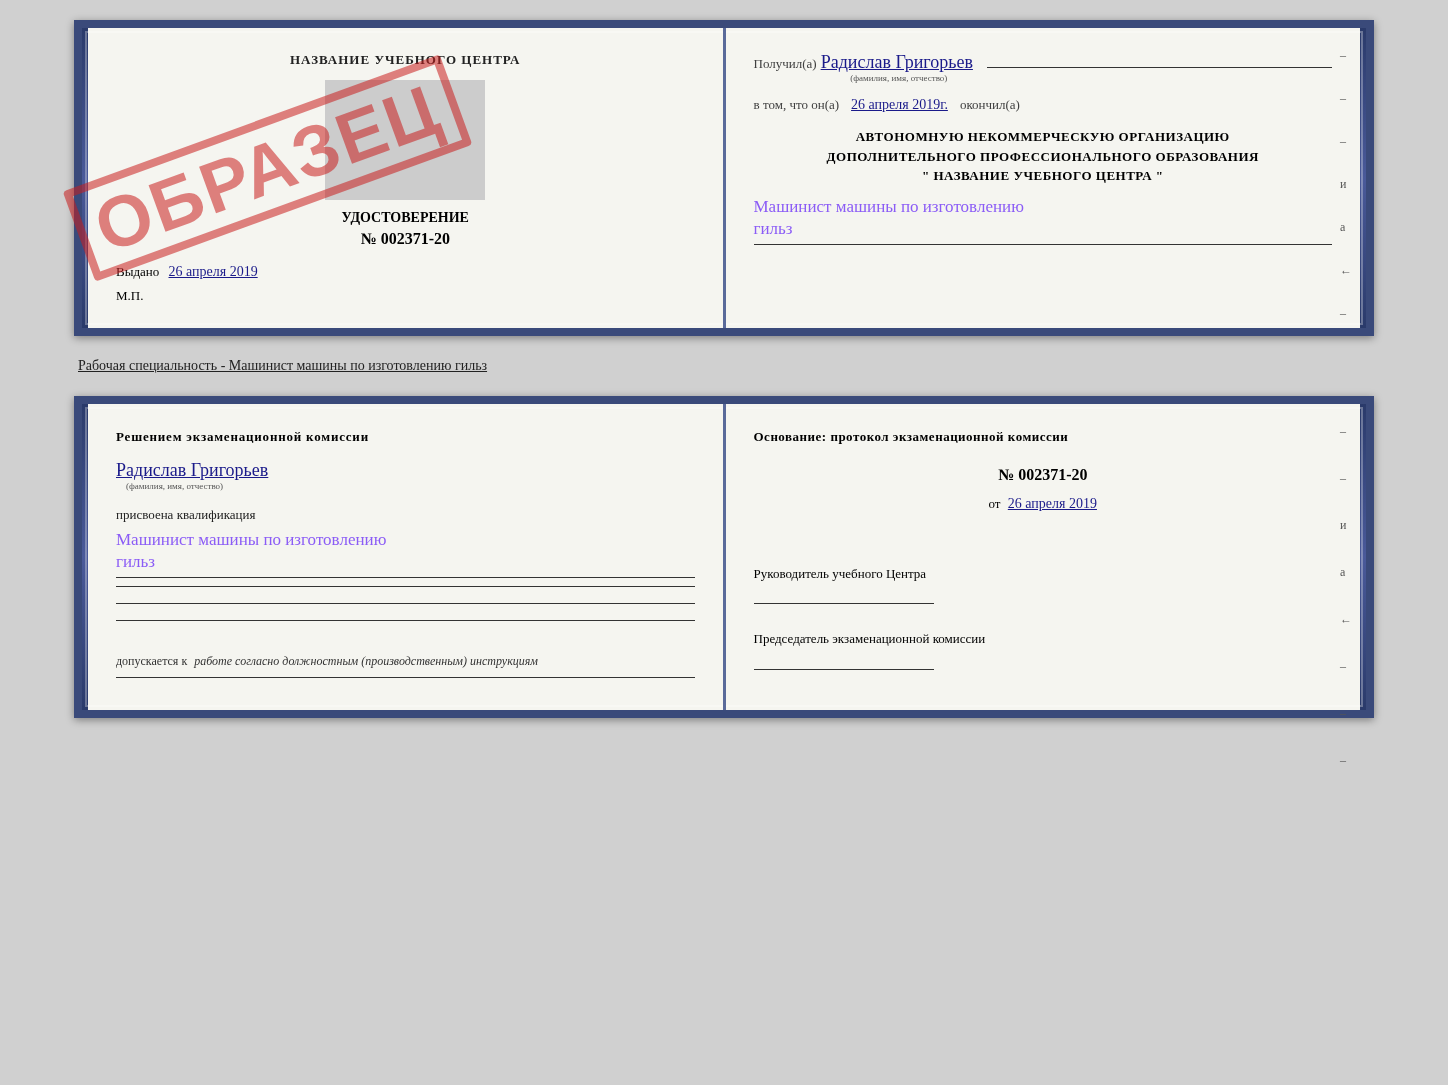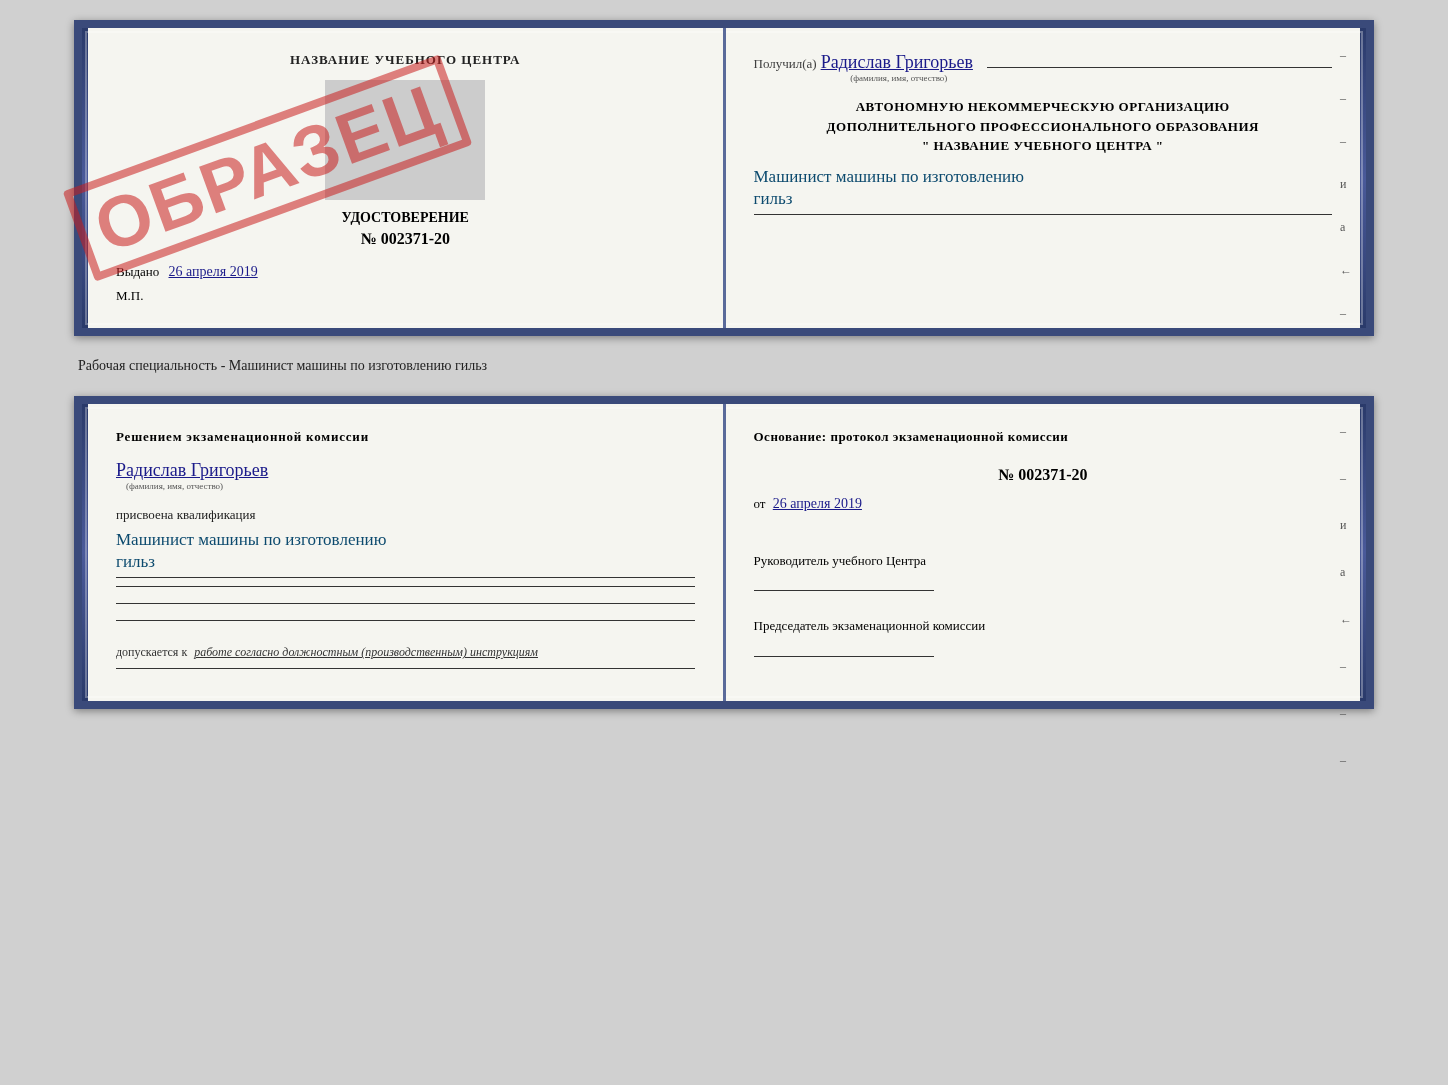--- a/index.html
+++ b/index.html
@@ -173,21 +173,21 @@
     .profession-label {
       font-size: 12px;
       color: #333;
       margin-top: 14px;
       margin-bottom: 4px;
     }
 
     .profession-handwritten {
       font-family: 'Segoe Script', 'Brush Script MT', cursive;
       font-size: 17px;
-      color: #0c4a6e;
+      color: #8b5cf6;
       border-bottom: 1px solid #333;
       display: block;
       padding-bottom: 4px;
       line-height: 1.3;
     }
 
     .right-side-dashes {
       position: absolute;
       right: 8px;
       top: 20px;
@@ -201,20 +201,21 @@
       color: #555;
       writing-mode: horizontal-tb;
     }
 
     
     .between-docs {
       width: 1300px;
       font-size: 14px;
       color: #222;
       padding: 6px 4px;
+      text-decoration: underline;
     }
 
     
     .bottom-doc .doc-left {
       display: flex;
       flex-direction: column;
     }
 
     .bottom-doc .doc-right {
       display: flex;
@@ -244,41 +245,41 @@
 
     .допускается-text {
       font-size: 12px;
       color: #333;
       margin-top: auto;
       padding-top: 16px;
     }
 
     .italic-underline {
       font-style: italic;
-      text-decoration: underline;
     }
 
     .osnov-title {
       font-size: 13px;
       font-weight: bold;
       letter-spacing: 0.5px;
       margin-bottom: 20px;
       line-height: 1.4;
     }
 
     .protocol-number {
       font-size: 16px;
       font-weight: bold;
       text-align: center;
       margin-bottom: 12px;
     }
 
     .ot-date {
       font-size: 13px;
-      margin-bottom: 20px;
+      text-align: center;
+      margin-bottom: 33px;
     }
 
     .signature-block {
       margin-top: 10px;
     }
 
     .sig-label {
       font-size: 13px;
       margin-bottom: 20px;
       line-height: 1.4;
@@ -354,20 +355,25 @@
 
     <div class="right-line">
       <span class="label-text">Получил(а)</span>
       <span class="name-sub">
         <span class="handwritten-name">Радислав Григорьев</span>
         <span class="small-label">(фамилия, имя, отчество)</span>
       </span>
       <span class="dash"></span>
     </div>
 
+    <div class="right-line">
+      <span class="label-text">в том, что он(а)</span>
+      <span class="date-handwritten" style="margin:0 8px;">26 апреля 2019г.</span>
+      <span class="label-text">окончил(а)</span>
+    </div>
 
     <div class="block-text">
       <div>АВТОНОМНУЮ НЕКОММЕРЧЕСКУЮ ОРГАНИЗАЦИЮ</div>
       <div>ДОПОЛНИТЕЛЬНОГО ПРОФЕССИОНАЛЬНОГО ОБРАЗОВАНИЯ</div>
       <div>"  НАЗВАНИЕ УЧЕБНОГО ЦЕНТРА  "</div>
     </div>
 
     <span class="profession-handwritten">
       <span>Машинист машины по изготовлению</span><br>
       <span>гильз</span>

